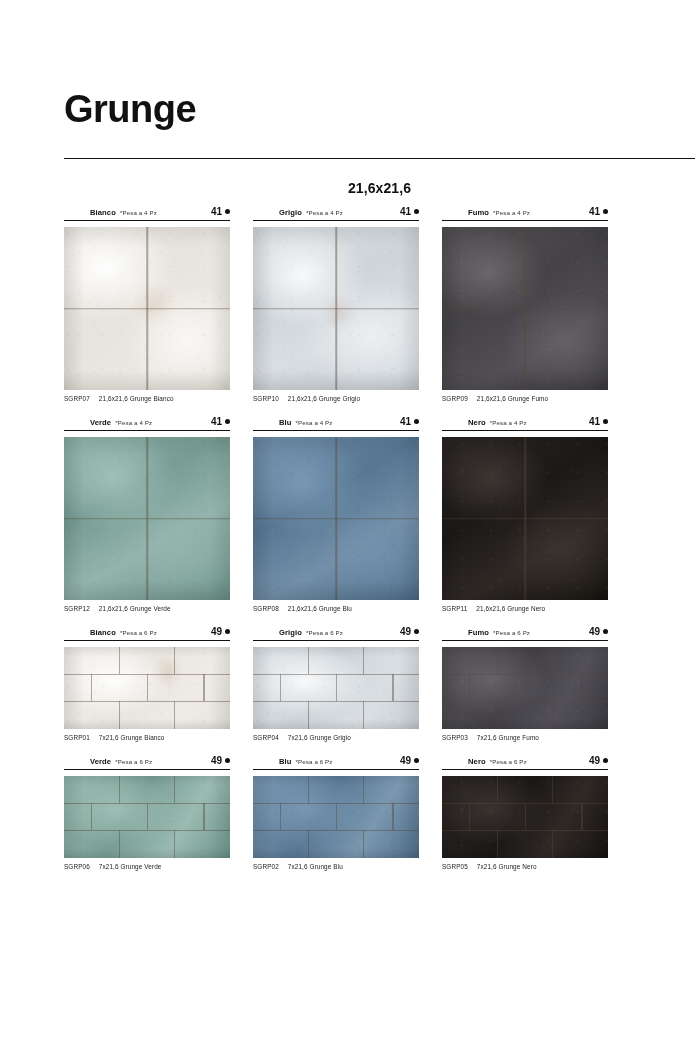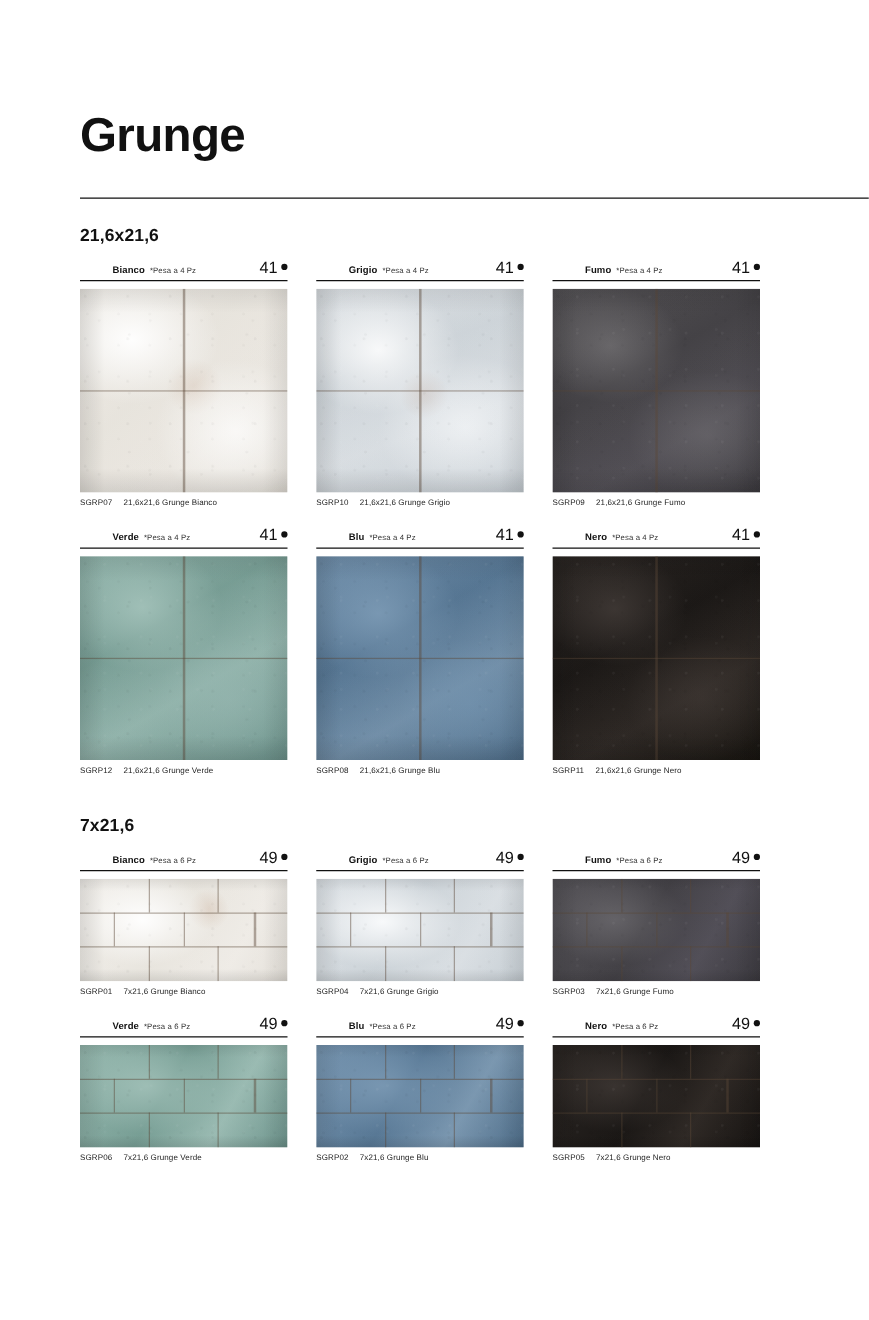--- a/index.html
+++ b/index.html
@@ -14,20 +14,21 @@
     font-family: "Liberation Sans", sans-serif;
     color: #1a1a1a;
     position: relative;
     overflow: hidden;
   }
   .page {
     position: relative;
     width: 646px;
     height: 1056px;
     padding: 0;
+    text-align: center;
   }
   .page-title {
     position: absolute;
     left: 64px;
     top: 90px;
     font-size: 38px;
     font-weight: bold;
     letter-spacing: -0.5px;
     line-height: 1;
     color: #111111;
@@ -92,22 +93,22 @@
     color: #333333;
     letter-spacing: 0.1px;
   }
   .card-head-right {
     display: flex;
     align-items: center;
     gap: 3px;
     white-space: nowrap;
   }
   .qty {
-    font-size: 13px;
-    font-weight: normal;
+    font-size: 10px;
+    font-weight: bold;
     color: #111111;
   }
   .dot {
     width: 5px;
     height: 5px;
     border-radius: 50%;
     background: #111111;
     display: inline-block;
   }
   .swatch {
@@ -408,21 +409,20 @@
           <div class="edge-shade"></div>
         </div>
         <div class="card-caption">
           <span class="code">SGRP11</span>
           <span class="desc">21,6x21,6 Grunge Nero</span>
         </div>
       </div>
 
     </div>
 
-    <div class="size-heading second">7x21,6</div>
     <div class="grid">
 
       <div class="tile-card">
         <div class="card-head">
           <div class="card-head-left">
             <span class="color-name">Bianco</span>
             <span class="pieces">*Pesa a 6 Pz</span>
           </div>
           <div class="card-head-right">
             <span class="qty">49</span>

